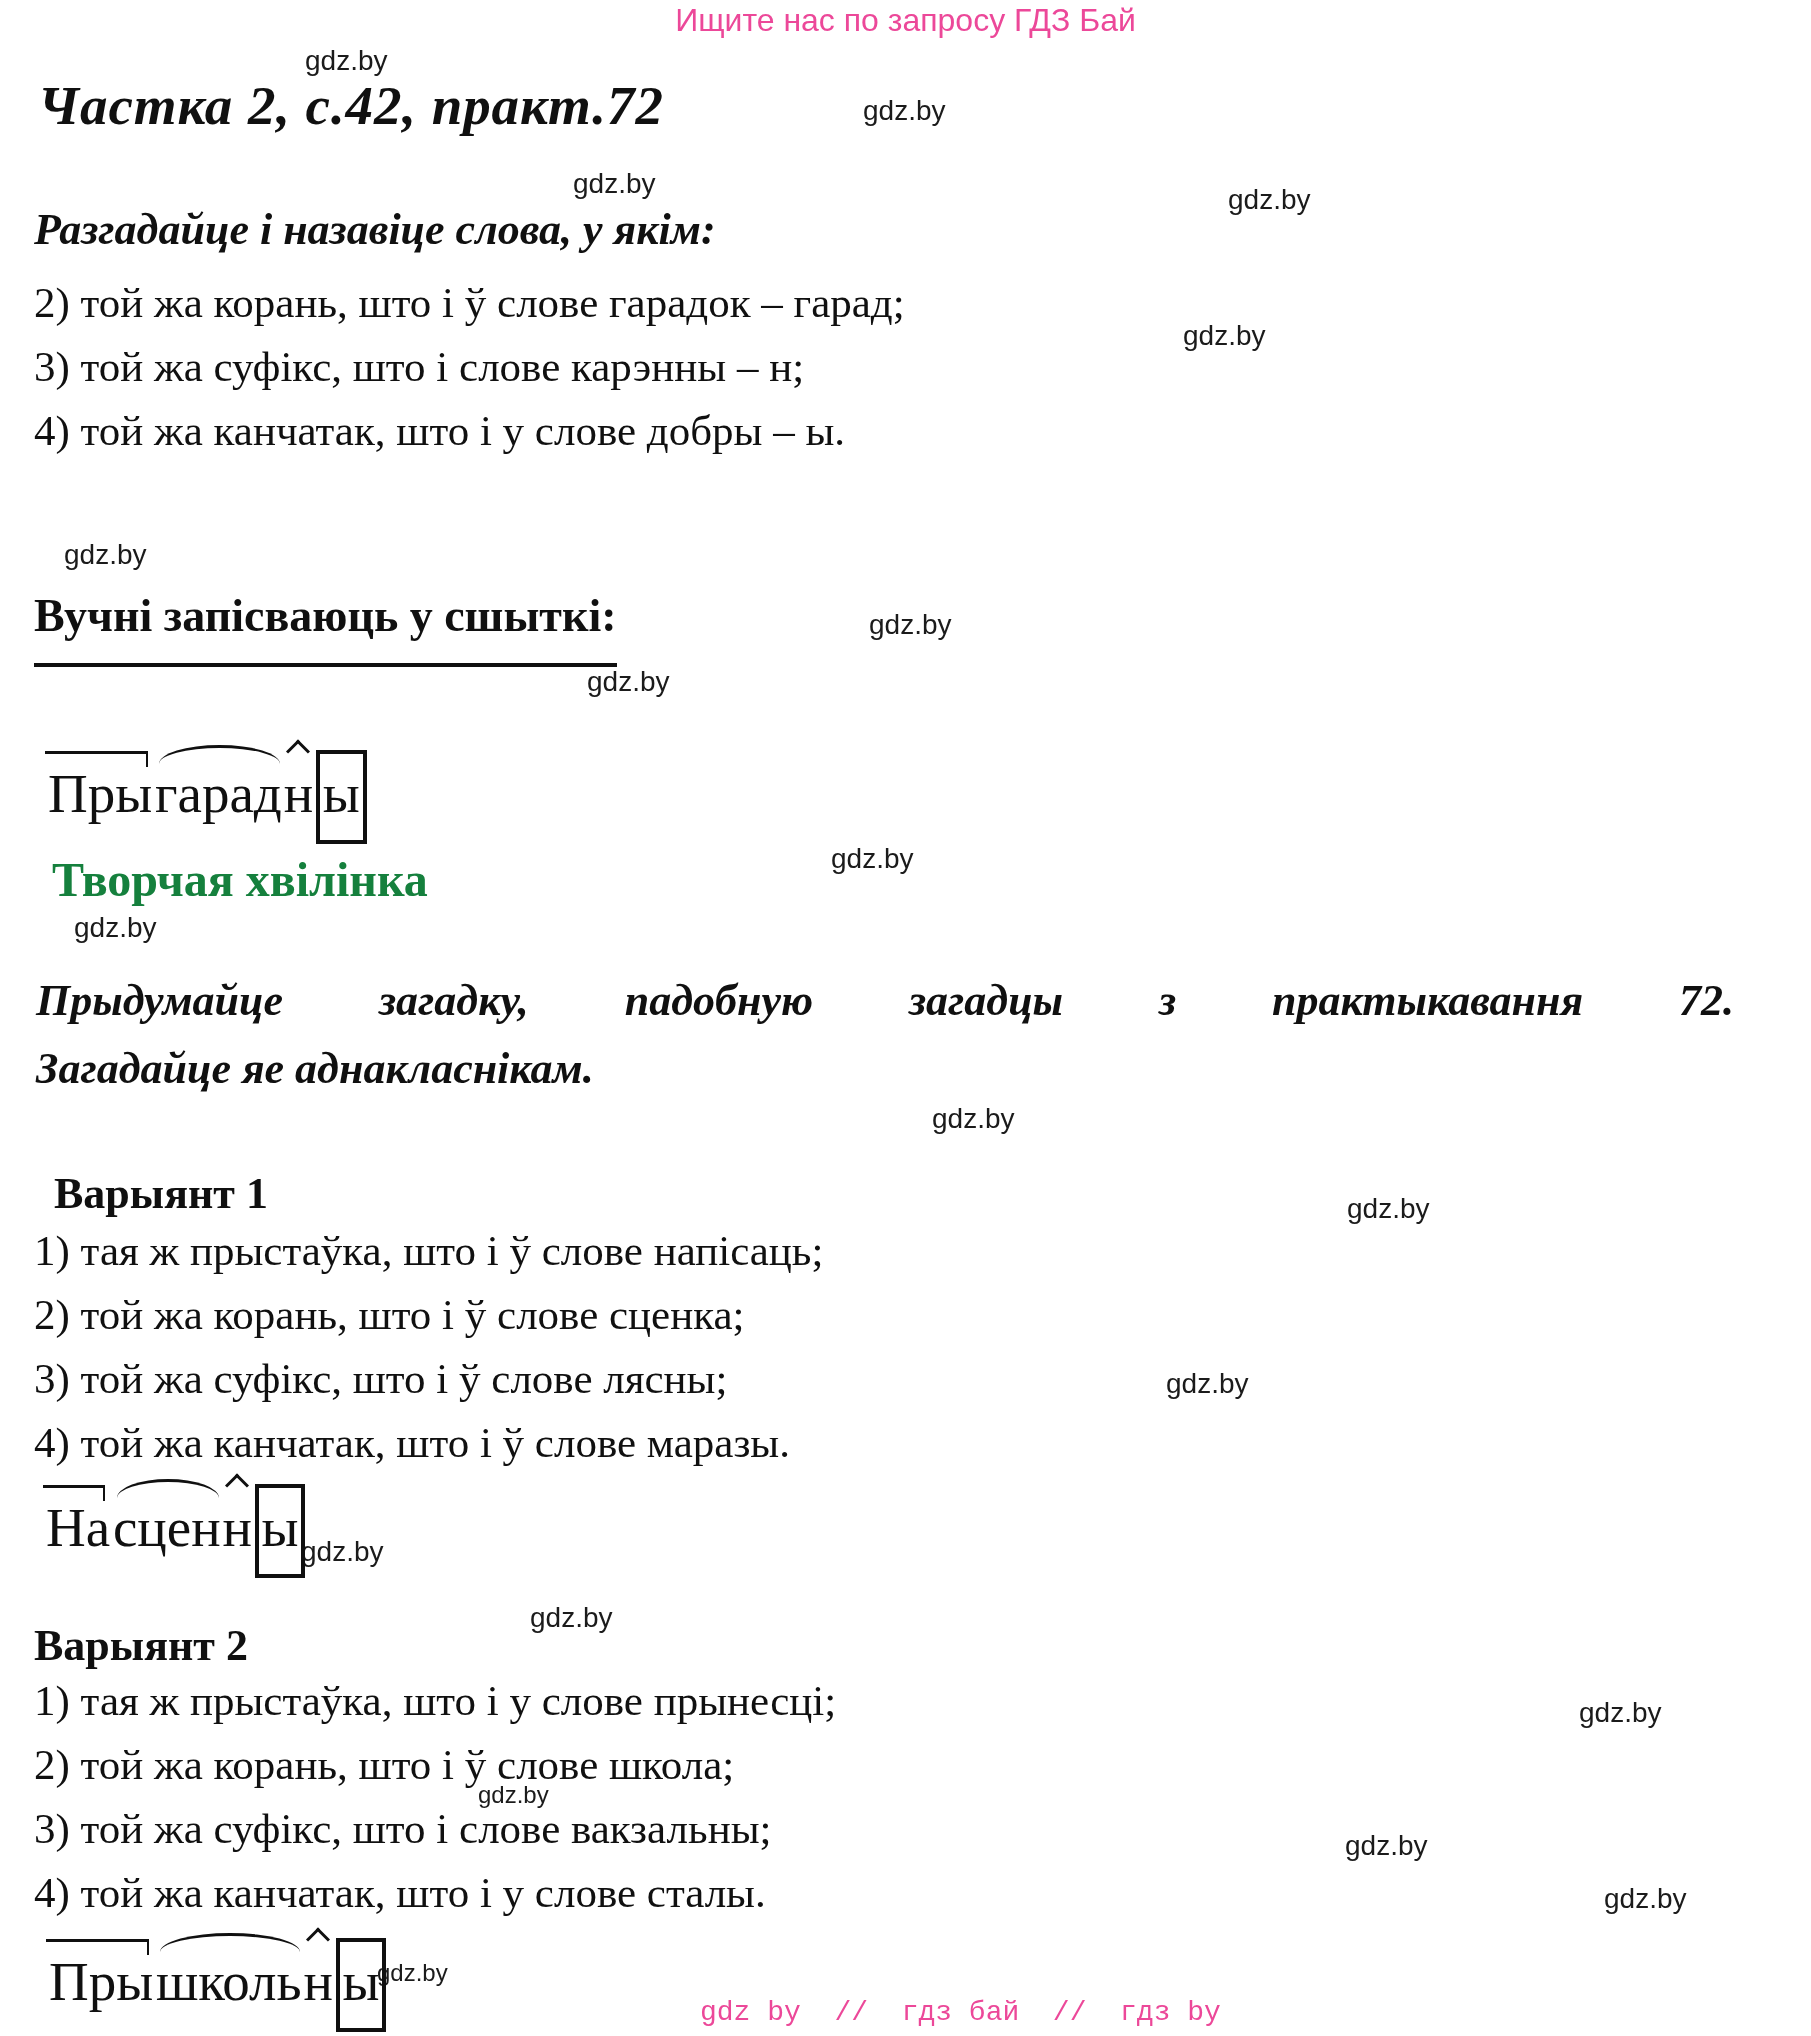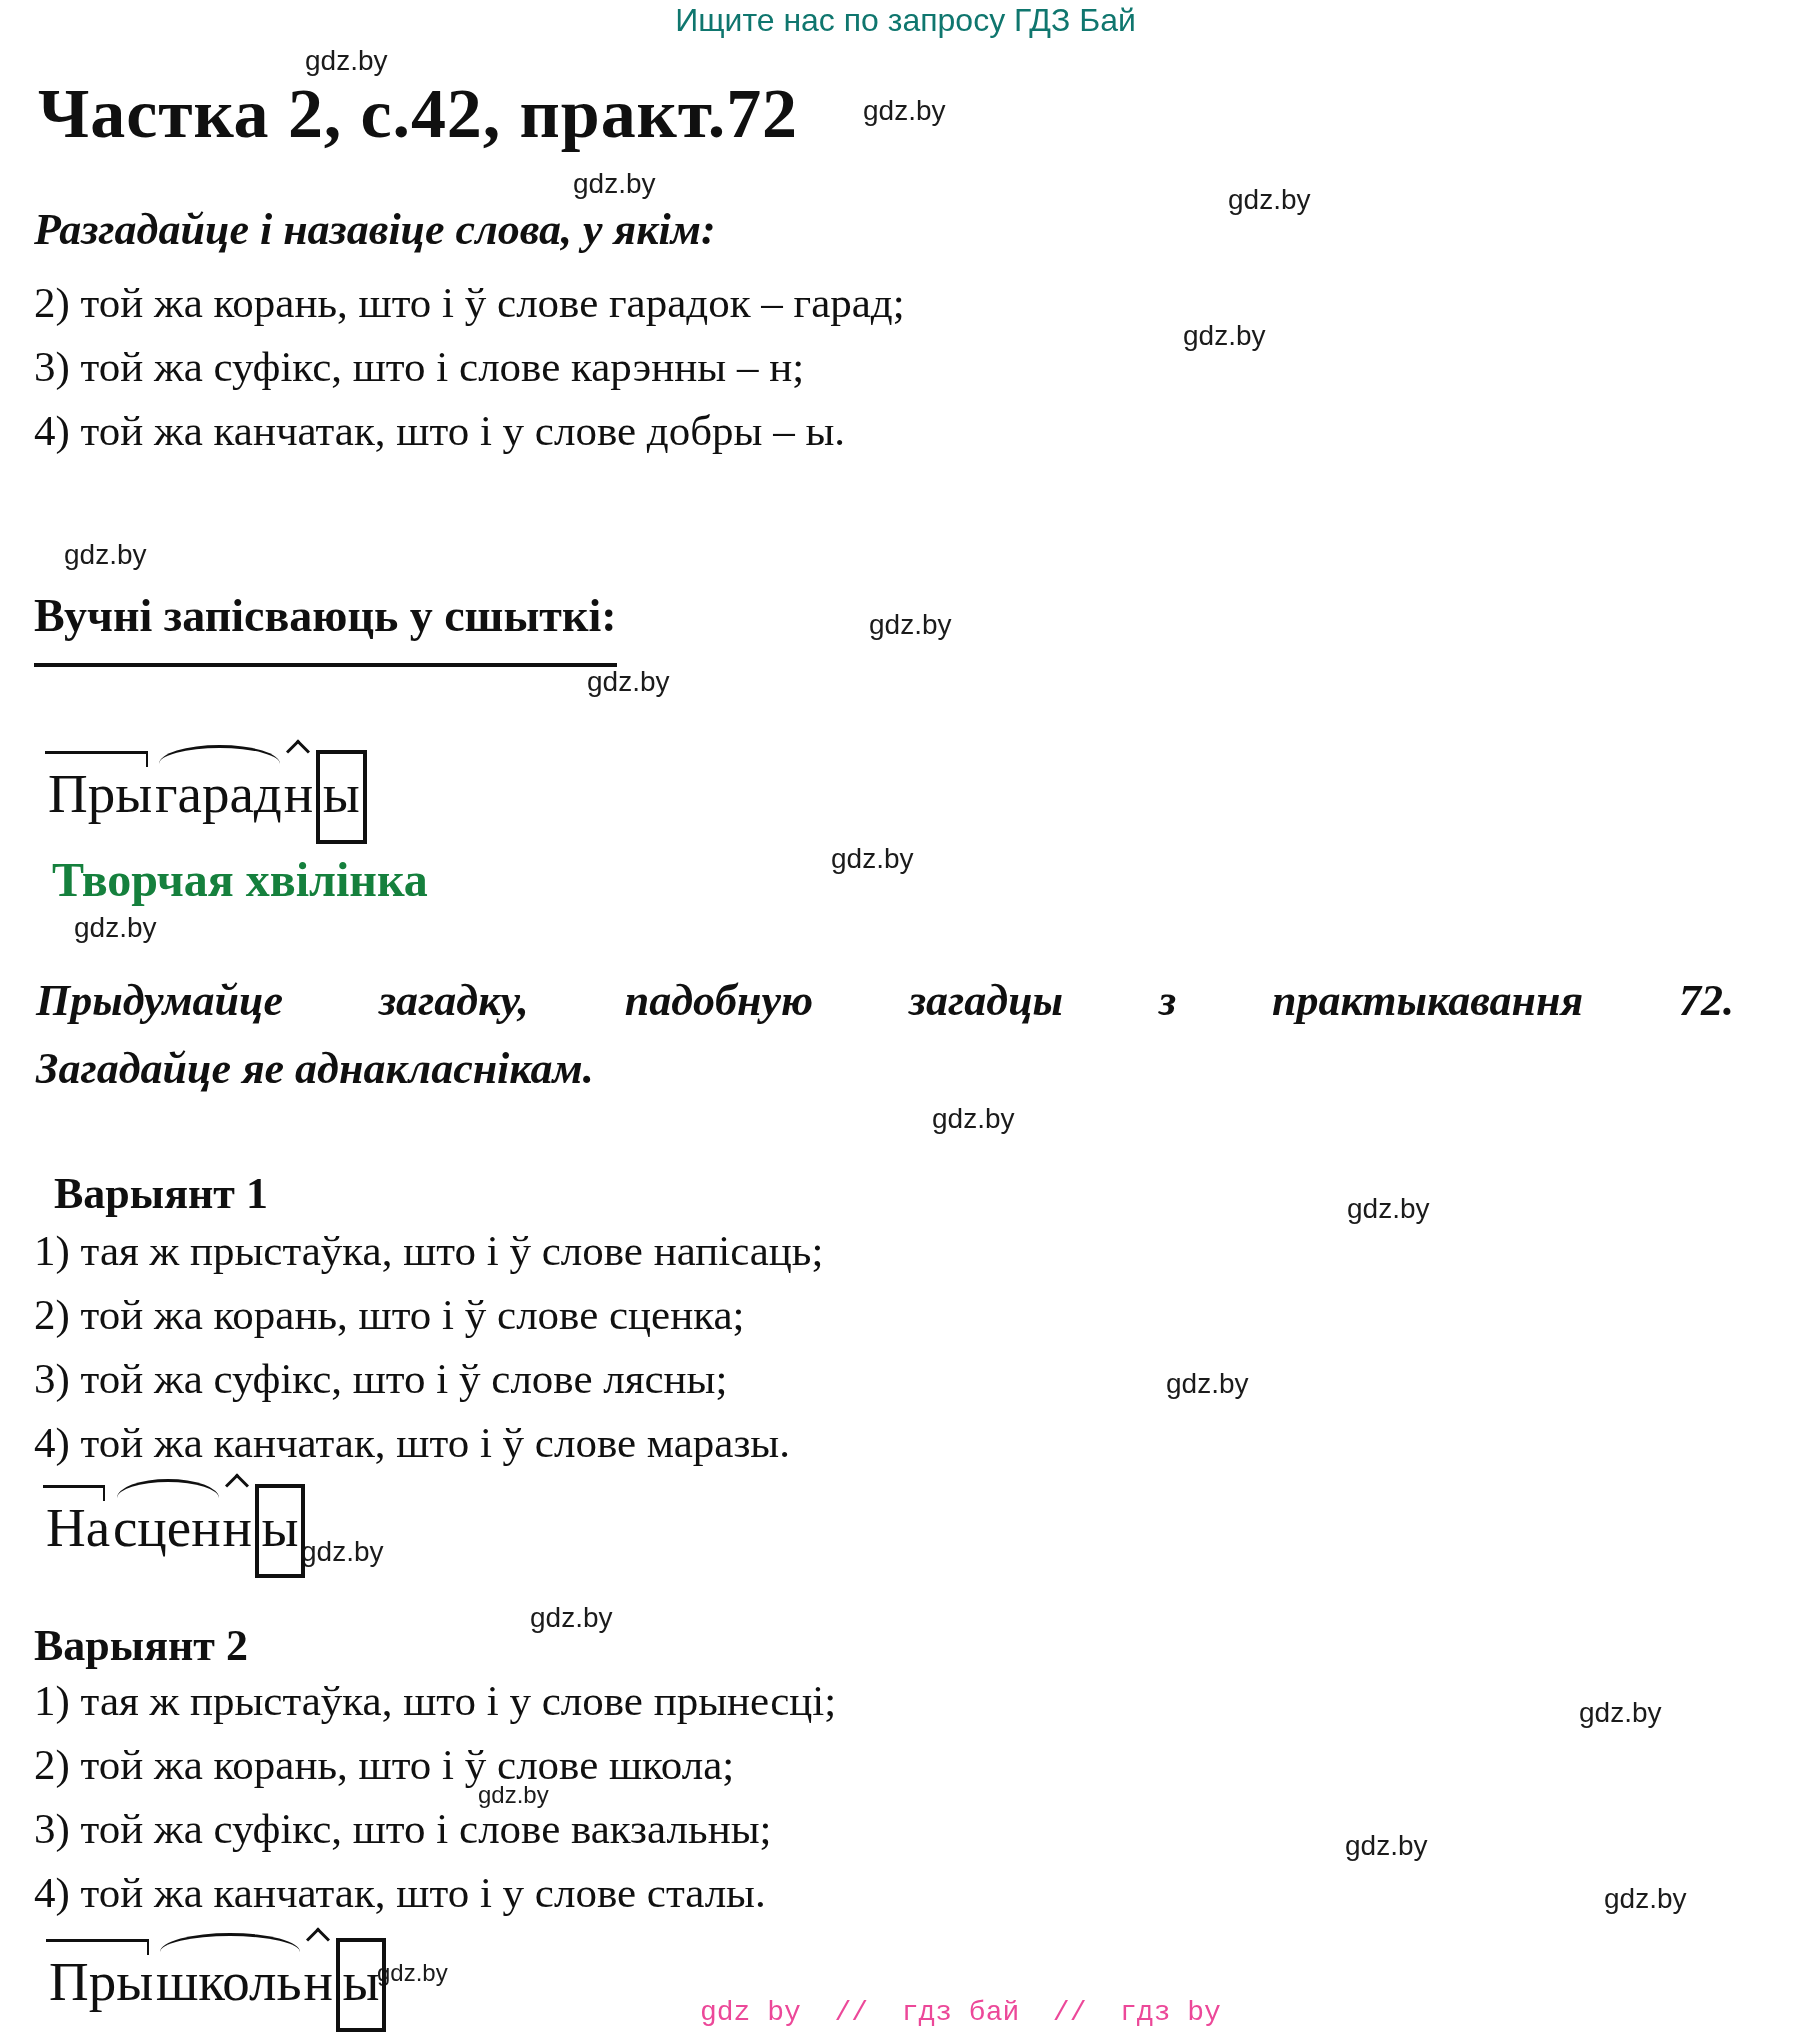--- a/index.html
+++ b/index.html
@@ -19,26 +19,26 @@
     color:#1b1b1b;
     white-space:nowrap;
   }
   .wm-small{font-size:24px;}
   
   .promo{
     position:absolute;top:1.9px;left:0;width:100%;
     text-align:center;
     font-family:"Liberation Sans", sans-serif;
     font-size:32px;
-    color:#0f766e;
+    color:#ec4899;
   }
   
   .title{
     position:absolute;left:38px;top:74px;
-    font-size:70px;font-weight:bold;letter-spacing:0.9px;
+    font-size:55px;font-weight:bold;letter-spacing:0.9px;font-style:italic;
   }
   .intro{
     position:absolute;left:34px;top:204px;
     font-size:44px;font-weight:bold;font-style:italic;
   }
   .list{
     position:absolute;left:34px;
     font-size:43px;line-height:64px;
     white-space:nowrap;
   }

